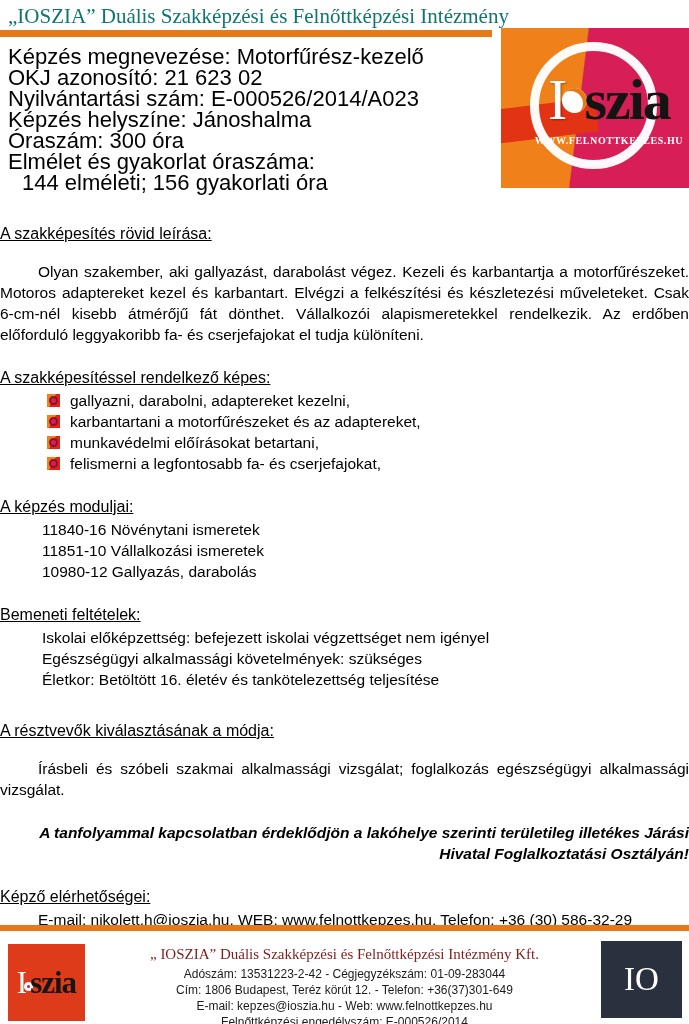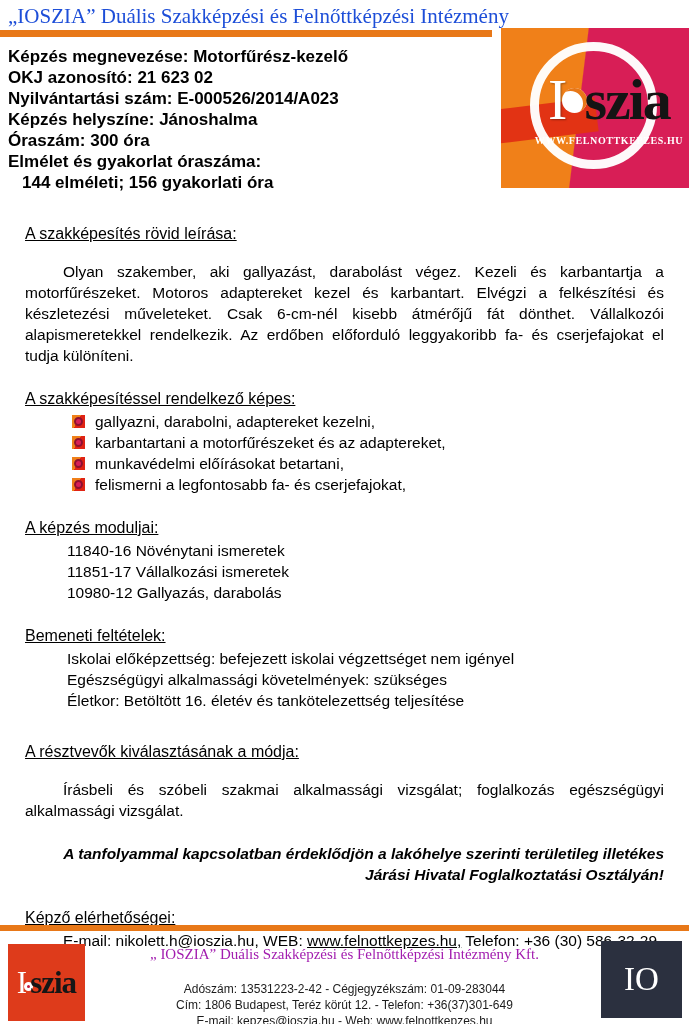--- a/index.html
+++ b/index.html
@@ -7,21 +7,21 @@
   body {
     width: 689px; height: 1024px;
     font-family: "Liberation Sans", sans-serif;
     color: #000; font-size: 15.5px; position: relative; overflow: hidden;
   }
   .page { position: relative; width: 689px; height: 1024px; background: #fff; }
 
   
   .header-title {
     font-family: "Liberation Serif", serif;
-    font-size: 21px; color: #1d4ed8;
+    font-size: 21px; color: #0f766e;
     padding: 4px 0 1px 8px; font-weight: normal;
   }
   .header-rule { width: 492px; height: 7px; background: #e87818; }
 
   
   .logo {
     position: absolute; top: 28px; left: 501px; width: 216px; height: 160px;
     overflow: hidden;
     background: linear-gradient(97deg, #f08019 37%, #d81e56 37.5%);
   }
@@ -47,26 +47,26 @@
   .logo-szia { color: #141414; font-weight: bold; letter-spacing: -2px; }
   .logo-site {
     position: absolute; top: 107px; left: 0; width: 100%; text-align: center;
     font-family: "Liberation Serif", serif; font-weight: bold;
     color: #fff; font-size: 10px; letter-spacing: 0.6px;
   }
 
   
   .course {
     margin: 9px 0 0 8px; width: 485px;
-    font-weight: bold; font-size: 17px; line-height: 21px;
+    font-weight: normal; font-size: 22px; line-height: 21px;
   }
   .course .indent { padding-left: 14px; }
 
   
-  .content { padding: 0 25px; }
+  .content { padding: 0 0; }
   .sec-h {
     font-size: 16px; font-weight: normal; text-decoration: underline;
     line-height: 21px;
   }
   .para { text-align: justify; text-indent: 38px; line-height: 21px; }
   .mt-lg { margin-top: 30px; }
   .mt-md { margin-top: 22px; }
   .mt-sm { margin-top: 17px; }
 
   .bullet-list { list-style: none; padding-left: 47px; margin-top: 2px; }
@@ -105,22 +105,22 @@
   }
   .f-i { color: #fff; }
   .f-ring {
     display: inline-block; width: 9px; height: 9px; border-radius: 50%;
     background: #c21a3a; border: 3px solid #fff; vertical-align: 2px;
     margin: 0 -3px 0 -3px;
   }
   .f-szia { color: #161616; font-weight: bold; letter-spacing: -1px; }
   .f-center { width: 460px; margin: 0 auto; text-align: center; padding-top: 8px; }
   .f-company {
-    font-family: "Liberation Serif", serif; font-size: 15px; color: #a21caf;
-    margin-bottom: 18px;
+    font-family: "Liberation Serif", serif; font-size: 15px; color: #7f1d1d;
+    margin-bottom: 3px;
   }
   .f-line { font-size: 12px; line-height: 16px; color: #1b1b1b; }
   .f-logo-right {
     position: absolute; right: 7px; top: 3px; width: 81px; height: 77px;
     background: #2b303f; color: #fff; text-align: center;
     font-family: "Liberation Serif", serif; font-size: 33px; line-height: 77px;
   }
 </style>
 </head>
 <body>
@@ -158,21 +158,21 @@
     <ul class="bullet-list">
       <li><span class="bullet-icon"><span class="ring"></span></span><span>gallyazni, darabolni, adaptereket kezelni,</span></li>
       <li><span class="bullet-icon"><span class="ring"></span></span><span>karbantartani a motorfűrészeket és az adaptereket,</span></li>
       <li><span class="bullet-icon"><span class="ring"></span></span><span>munkavédelmi előírásokat betartani,</span></li>
       <li><span class="bullet-icon"><span class="ring"></span></span><span>felismerni a legfontosabb fa- és cserjefajokat,</span></li>
     </ul>
 
     <div class="sec-h mt-md">A képzés moduljai:</div>
     <ul class="plain-list">
       <li>11840-16 Növénytani ismeretek</li>
-      <li>11851-17 Vállalkozási ismeretek</li>
+      <li>11851-10 Vállalkozási ismeretek</li>
       <li>10980-12 Gallyazás, darabolás</li>
     </ul>
 
     <div class="sec-h mt-md">Bemeneti feltételek:</div>
     <ul class="plain-list">
       <li>Iskolai előképzettség: befejezett iskolai végzettséget nem igényel</li>
       <li>Egészségügyi alkalmassági követelmények: szükséges</li>
       <li>Életkor: Betöltött 16. életév és tankötelezettség teljesítése</li>
     </ul>
 

